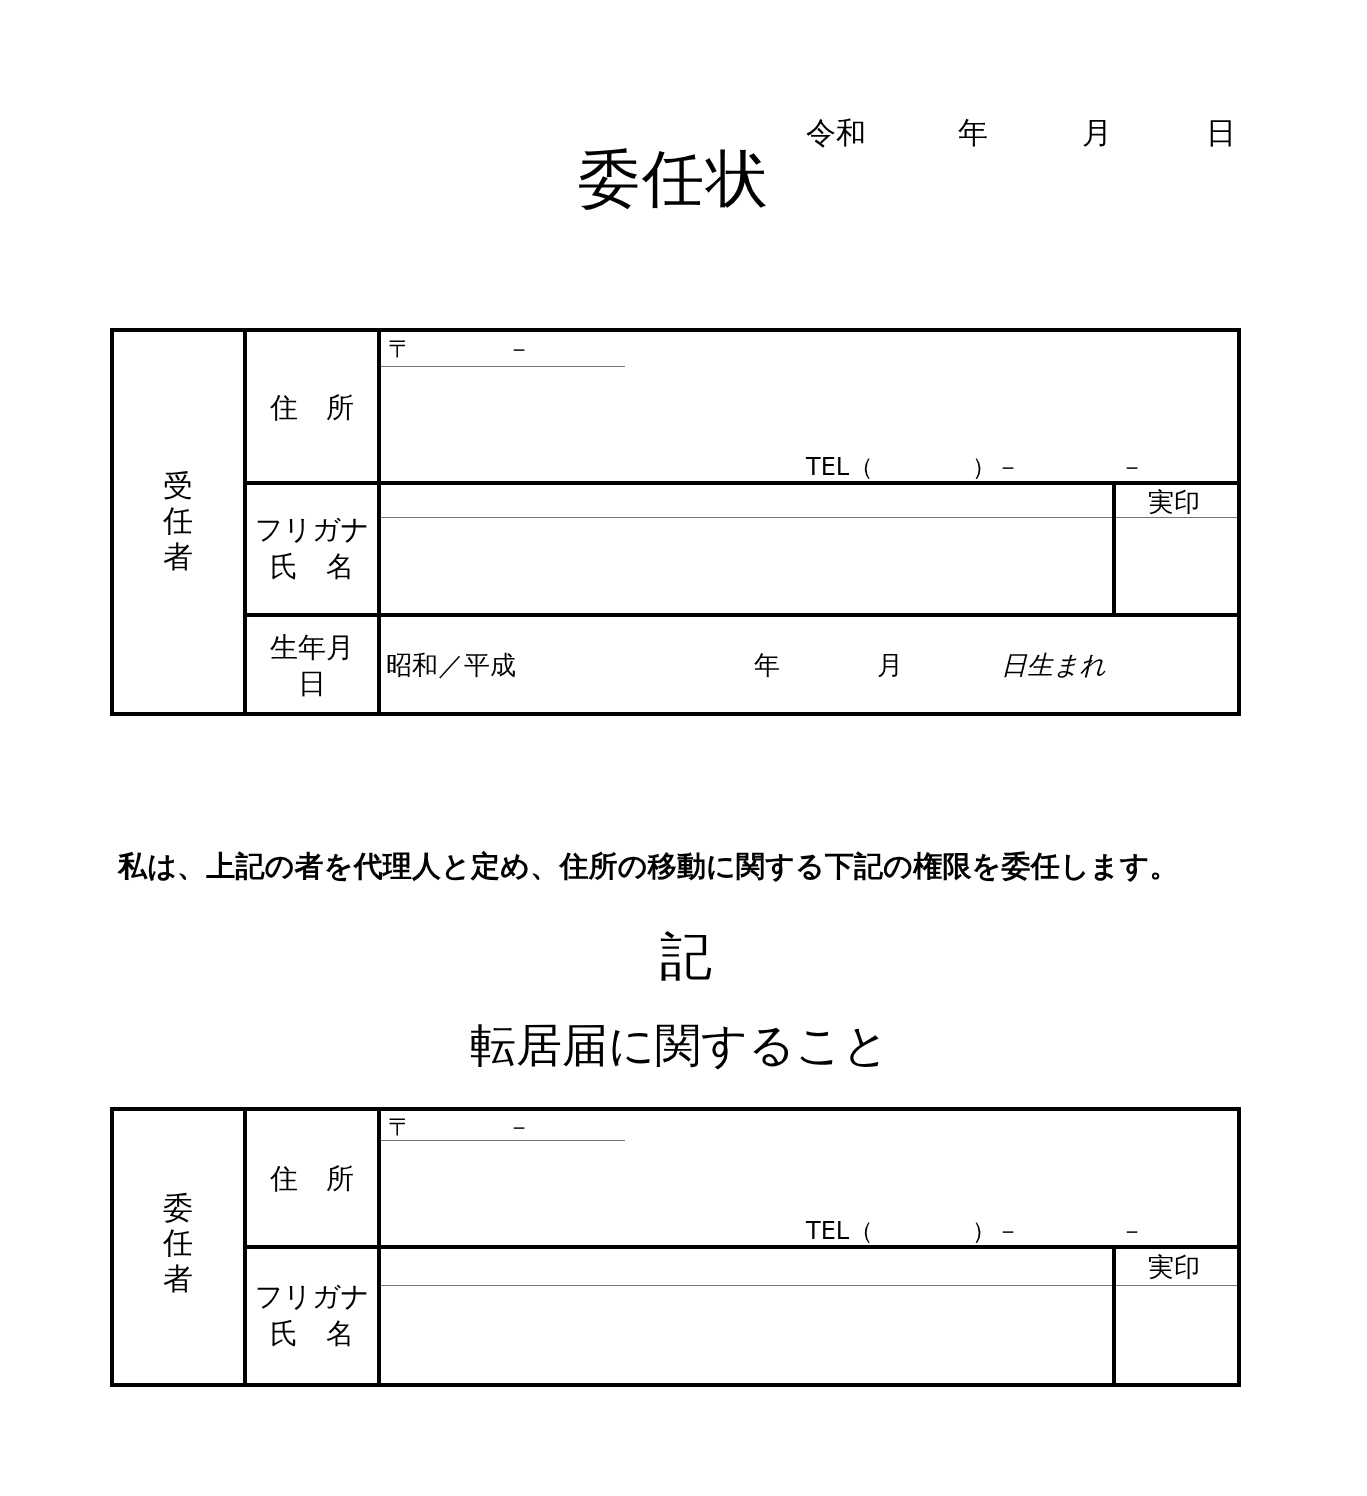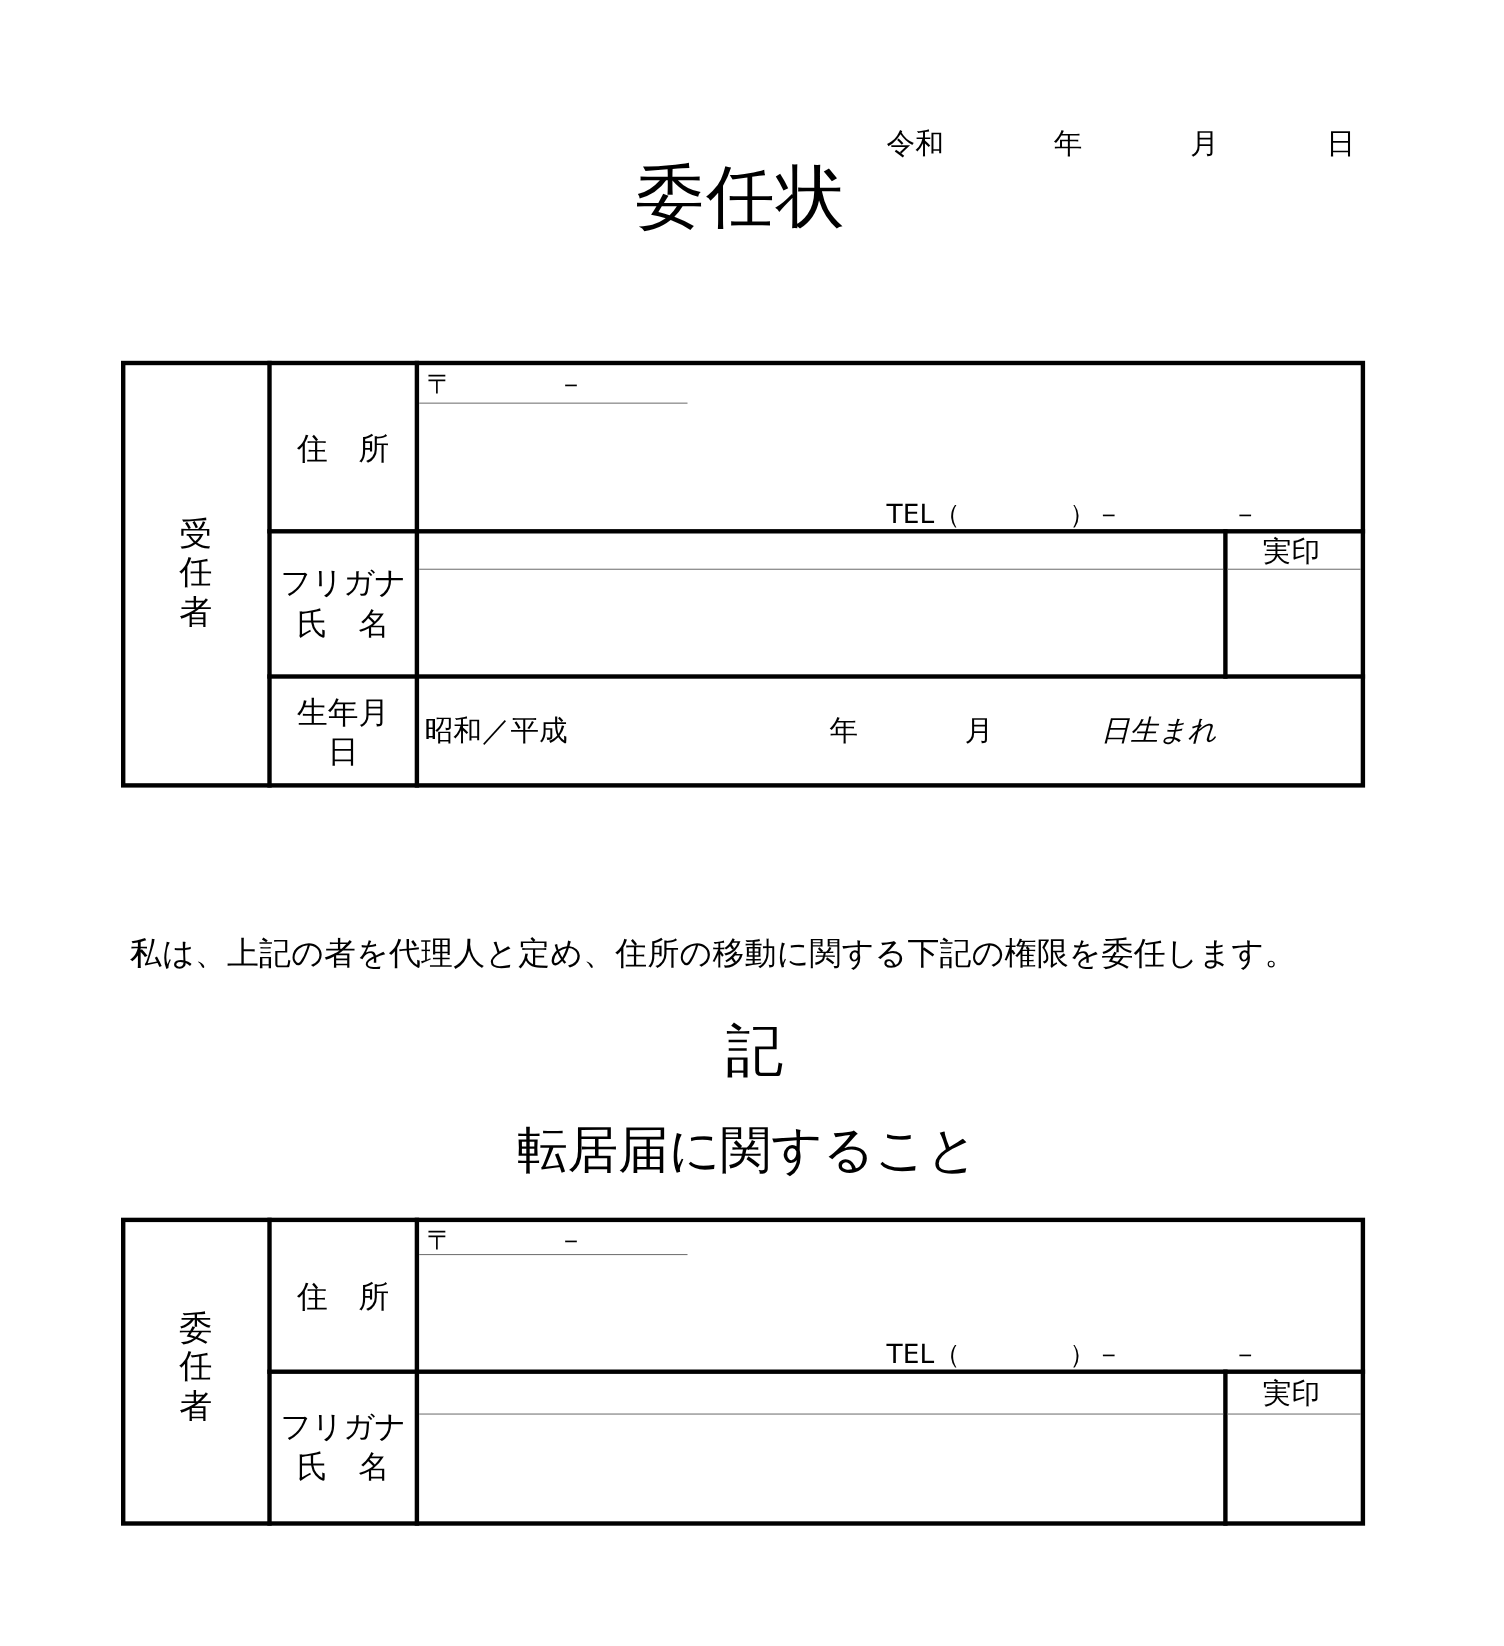--- a/index.html
+++ b/index.html
@@ -2,29 +2,29 @@
 <html><head>
 <meta charset="utf-8">
 <style>
   html, body { margin: 0; padding: 0; background: #ffffff; }
   body {
     width: 1367px; height: 1496px; position: relative; overflow: hidden;
     font-family: "DejaVu Sans", "Liberation Sans", sans-serif; color: #000;
   }
   .abs { position: absolute; }
   .title { left: 578px; top: 148px; font-size: 62px; letter-spacing: 2px; line-height: 1; }
-  .date { top: 118px; font-size: 26px; line-height: 1; }
+  .date { top: 118px; font-size: 30px; line-height: 1; }
   .box { position: absolute; border: 4px solid #000; box-sizing: border-box; }
   .vline { position: absolute; width: 4px; background: #000; }
   .hline { position: absolute; height: 4px; background: #000; }
   .thin { position: absolute; height: 1px; background: #777; }
   .label { position: absolute; font-size: 28px; line-height: 1.25; text-align: center; }
   .vert { position: absolute; font-size: 30px; line-height: 1.18; text-align: center; width: 40px; }
   .small { position: absolute; font-size: 24px; line-height: 1; }
-  .sentence { left: 118px; top: 852px; font-size: 29px; font-weight: normal; line-height: 1; white-space: nowrap; letter-spacing: 0.2px; }
+  .sentence { left: 118px; top: 852px; font-size: 29px; font-weight: bold; line-height: 1; white-space: nowrap; letter-spacing: 0.2px; }
   .ki { left: 660px; top: 930px; font-size: 52px; line-height: 1; }
   .matter { left: 470px; top: 1022px; font-size: 46px; line-height: 1; white-space: nowrap; }
   .field { position: absolute; background: transparent; }
 </style>
 </head>
 <body>
 
 <div class="abs title">委任状</div>
 <div class="abs date" style="left:806px;">令和</div>
 <div class="abs date" style="left:958px;">年</div>

